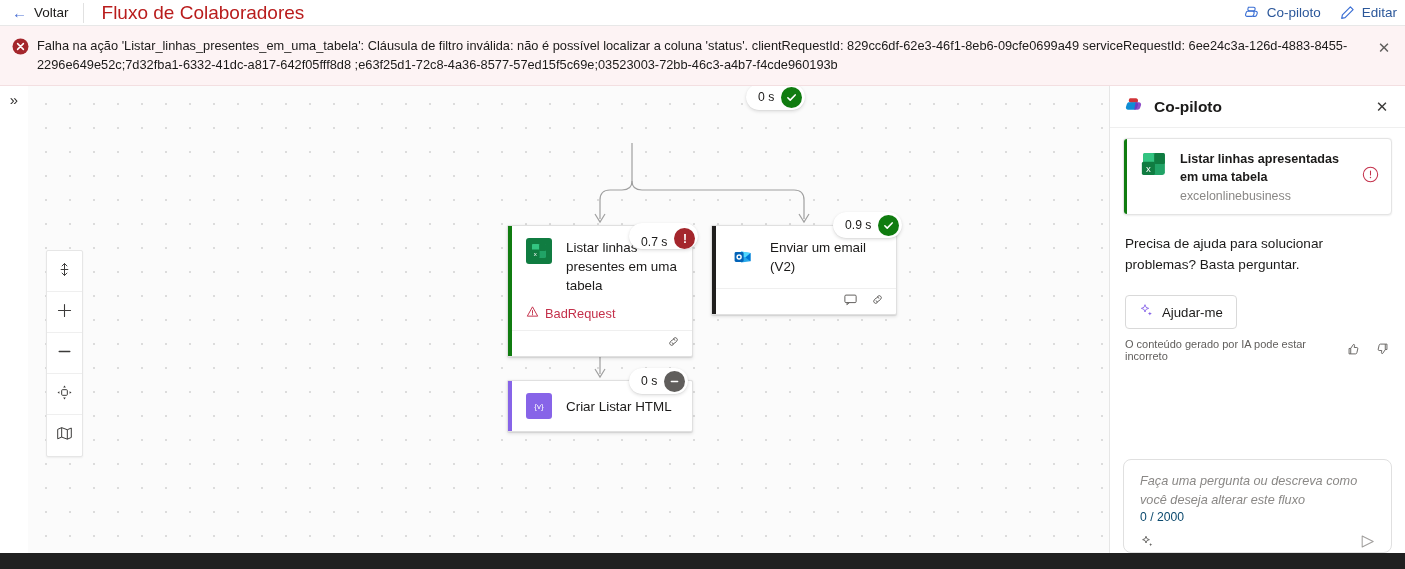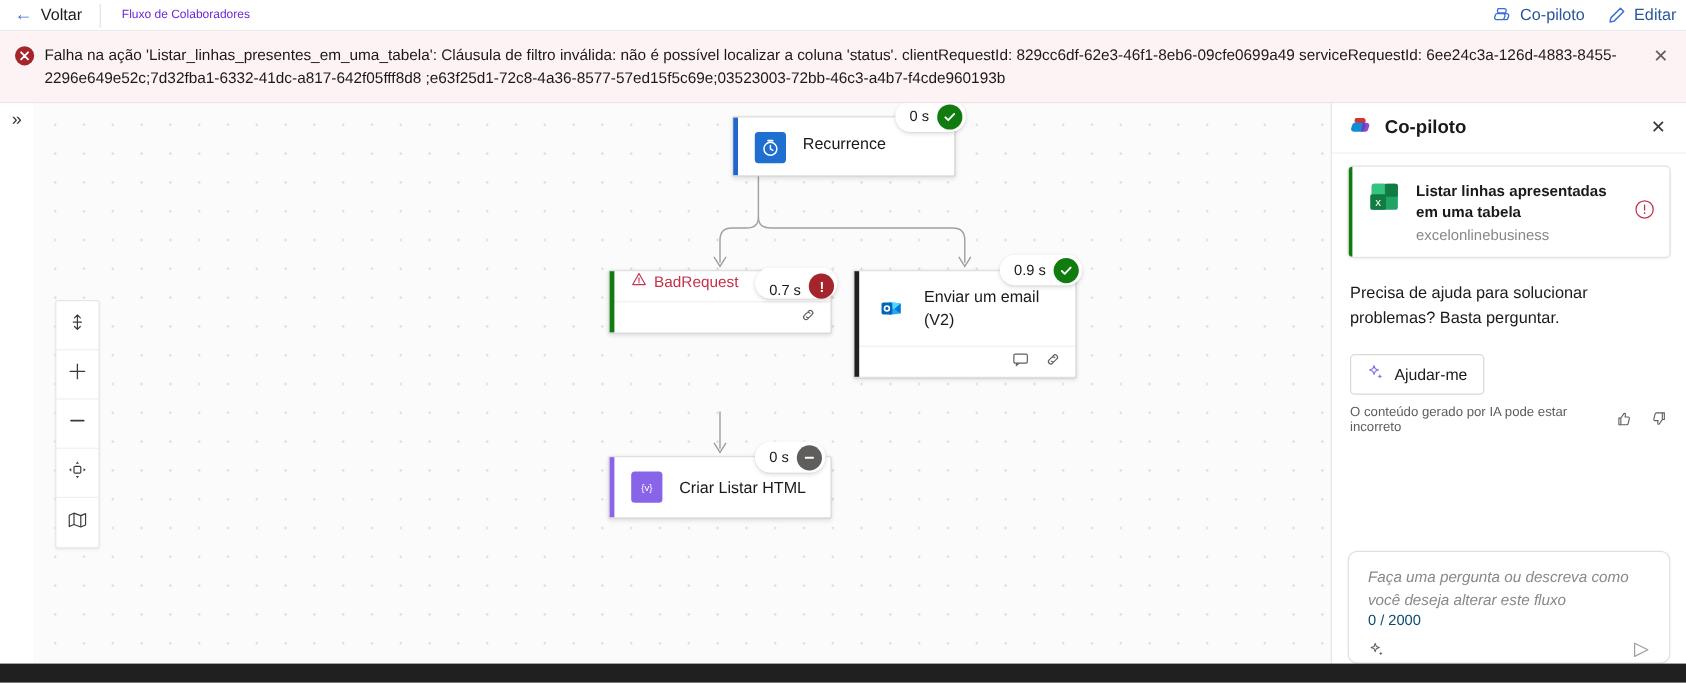--- a/index.html
+++ b/index.html
@@ -17,21 +17,21 @@
     background: #ffffff; display: flex; align-items: center;
     border-bottom: 1px solid #e8e8e8;
   }
   .back-btn {
     display: flex; align-items: center; gap: 7px;
     padding: 0 14px 0 12px; height: 26px; cursor: pointer;
     color: #1b1a19; font-size: 13.5px;
   }
   .back-arrow { color: #4a6fd4; font-size: 15px; line-height: 1; }
   .topbar-sep { width: 1px; height: 20px; background: #e1e1e1; }
-  .flow-title { padding-left: 18px; font-size: 10px; color: #6d28d9; }
+  .flow-title { padding-left: 18px; font-size: 19px; color: #b91c1c; }
   .topbar-right {
     margin-left: auto; display: flex; align-items: center; gap: 18px;
     padding-right: 8px;
   }
   .tb-action {
     display: flex; align-items: center; gap: 7px;
     font-size: 13.5px; color: #2b579a; cursor: pointer;
   }
   .tb-action .ic { display: flex; align-items: center; }
 
@@ -255,44 +255,43 @@
 
       <path d="M 604 95 Q 604 104 614 104 L 766 104 Q 776 104 776 114 L 776 133"></path>
 
       <path d="M 572 257 L 572 288"></path>
 
       <path d="M 567 128 L 572 136 L 577 128" stroke="#a0a0a0" fill="none"></path>
       <path d="M 771 128 L 776 136 L 781 128" stroke="#a0a0a0" fill="none"></path>
       <path d="M 567 283 L 572 291 L 577 283" stroke="#a0a0a0" fill="none"></path>
     </svg>
 
-    <div class="node" style="left:582px; top:11px; width:186px;">
-      <div class="node-accent" style="background:#2266cc"></div>
-      <div class="node-main">
-        <div class="node-icon" style="background:#1f6fd0">
-          <svg width="16" height="16" viewBox="0 0 16 16">
-            <circle cx="8" cy="9" r="5.4" fill="none" stroke="#fff" stroke-width="1.2"></circle>
-            <path d="M8 6.2V9l2 1.3" stroke="#fff" stroke-width="1.2" fill="none" stroke-linecap="round"></path>
-            <path d="M6 2.2h4" stroke="#fff" stroke-width="1.3" stroke-linecap="round"></path>
-          </svg>
-        </div>
-        <div class="node-label">Recurrence</div>
-      </div>
-    </div>
     <div class="pill" style="left:718px; top:-2px;">
       <span>0 s</span>
       <span class="badge ok">
         <svg width="11" height="11" viewBox="0 0 12 12">
             <path d="M2 6.3l2.6 2.6L10 3.2" stroke="#fff" stroke-width="1.7" fill="none" stroke-linecap="round" stroke-linejoin="round"></path>
           </svg>
       </span>
     </div>
 
     <div class="node" style="left:479px; top:139px; width:186px;">
       <div class="node-accent" style="background:#107c10"></div>
+      <div class="node-main">
+        <div class="node-icon" style="background:#107c41">
+          <svg width="18" height="18" viewBox="0 0 18 18">
+            <rect x="2" y="2" width="14" height="14" rx="1.5" fill="#21a366"></rect>
+            <rect x="2" y="2" width="7" height="7" rx="1" fill="#33c481"></rect>
+            <rect x="9.2" y="2" width="6.8" height="7" rx="1" fill="#107c41"></rect>
+            <rect x="1.2" y="7.6" width="8.4" height="8.4" rx="1" fill="#107c41"></rect>
+            <text x="5.4" y="14" font-size="6.2" fill="#fff" text-anchor="middle" font-family="Liberation Sans, sans-serif">x</text>
+          </svg>
+        </div>
+        <div class="node-label" style="max-width:118px;">Listar linhas presentes em uma tabela</div>
+      </div>
       <div class="node-err">
         <span>
           <svg width="13" height="13" viewBox="0 0 14 14">
               <path d="M7 2l5.6 10H1.4z" fill="none" stroke="#c4314b" stroke-width="1.05" stroke-linejoin="round"></path>
               <path d="M7 6v3" stroke="#c4314b" stroke-width="1.05" stroke-linecap="round"></path>
               <circle cx="7" cy="10.4" r=".6" fill="#c4314b"></circle>
             </svg>
         </span>
         <span>BadRequest</span>
       </div>

